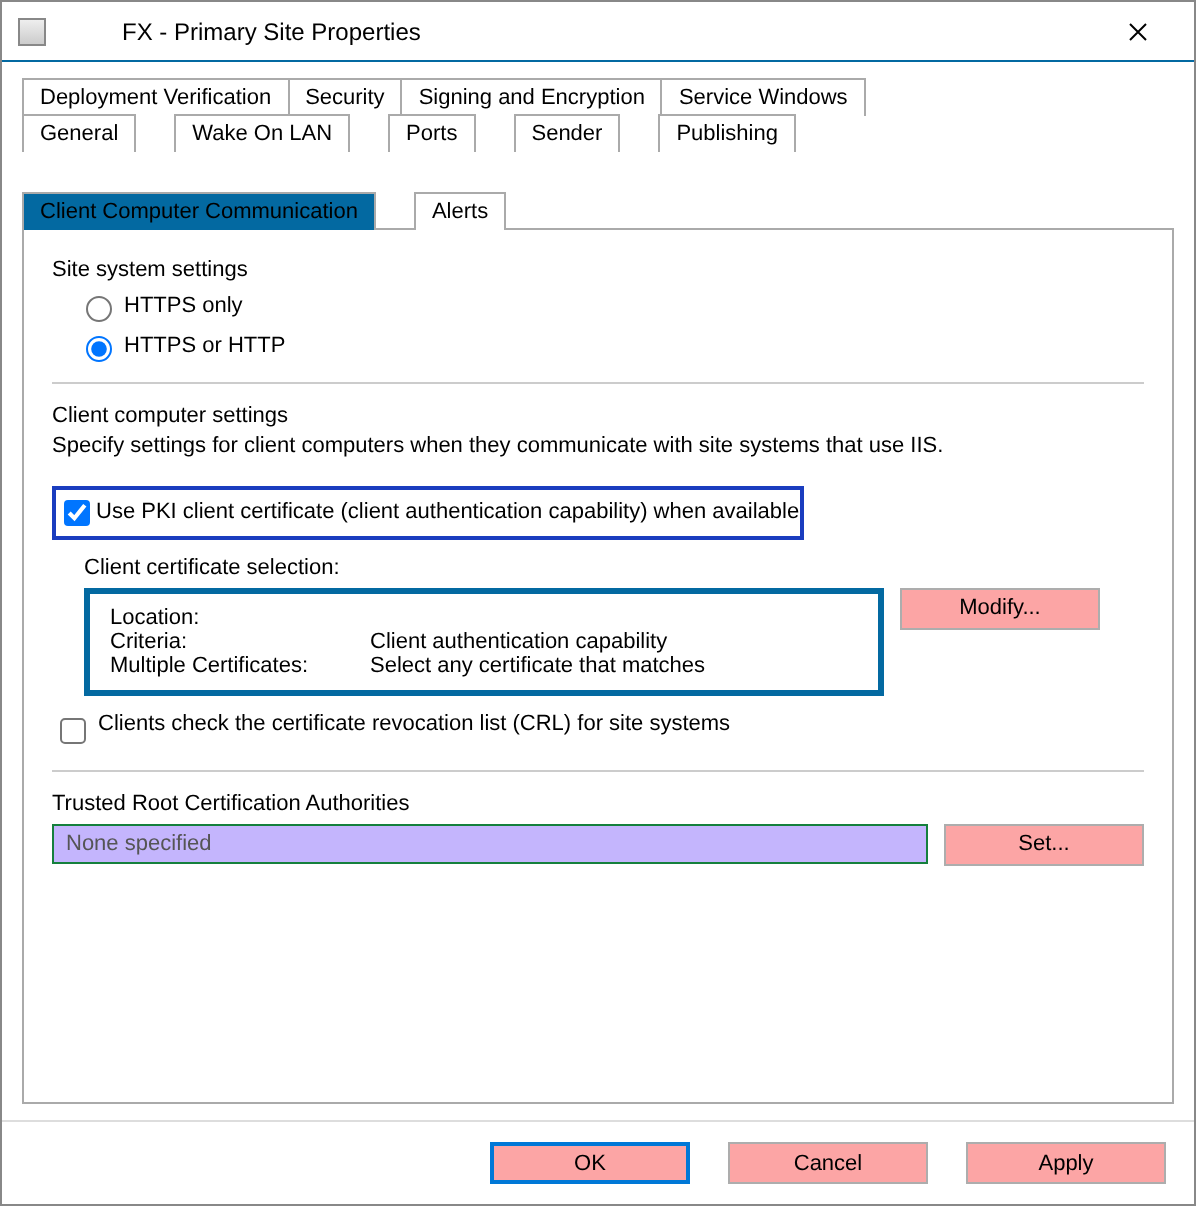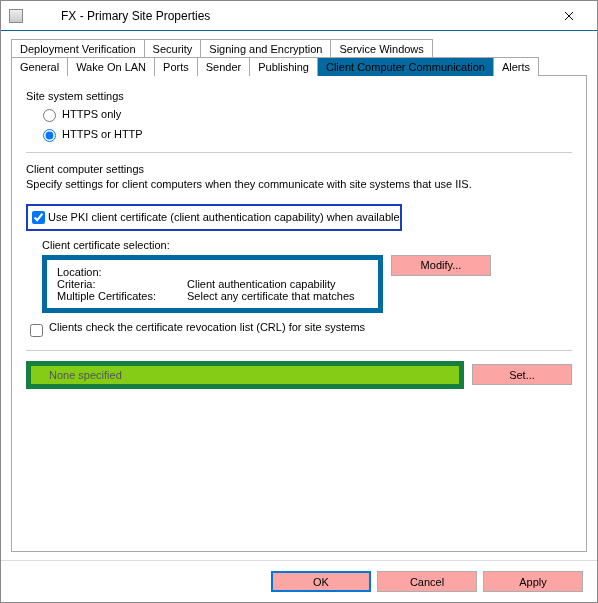--- a/index.html
+++ b/index.html
@@ -6,40 +6,40 @@
 body { margin: 0; background: #fff; width: 598px; height: 603px; border: 1px solid #888; display: flex; flex-direction: column; }
 .titlebar { height: 30px; display: flex; align-items: center; padding: 0 8px; border-bottom: 1px solid #0369a1; gap: 32px; }
 .titlebar-icon { width: 14px; height: 14px; border: 1px solid #888; margin-right: 6px; background: linear-gradient(#eee,#ccc); }
 .titlebar-text { flex: 1; font-size: 12px; }
 .close-btn { width: 40px; height: 28px; display: flex; align-items: center; justify-content: center; font-size: 14px; cursor: pointer; }
 .content { flex: 1; padding: 8px 10px; display: flex; flex-direction: column; }
 .tabs { display: flex; flex-wrap: wrap; }
 .tab { padding: 3px 8px; border: 1px solid #aaa; border-bottom: none; background: #fff; cursor: pointer; margin-right: -1px; position: relative; }
 .tab.active { background: #0369a1; z-index: 2; }
 .tab:not(.active) { background: #fff; }
-.tab-row2 { margin-top: -1px; }
+.tab-row2 { margin-top: -1px; gap: 20px; }
 .tab-panel { border: 1px solid #aaa; flex: 1; padding: 10px 14px; margin-top: -1px; overflow: hidden; }
 .section-title { margin: 4px 0 2px 0; }
 .desc { margin-bottom: 12px; line-height: 1.35; }
 hr.sep { border: none; border-top: 1px solid #ccc; margin: 10px 0; }
 .radio-row { display: flex; align-items: center; margin: 4px 0 4px 12px; }
 .radio-row input { margin-right: 6px; }
 .highlight { border: 2px solid #1a3dbf; padding: 2px 0; display: inline-flex; align-items: center; }
 .check-row { display: flex; align-items: flex-start; margin: 4px 0; }
 .check-row input { margin-right: 6px; }
 .subgroup { margin: 8px 0 8px 16px; }
-.cert-box { border: 5px solid #0369a1; padding: 6px 10px; width: 341px; display: inline-block; vertical-align: top; }
+.cert-box { border: 3px solid #0369a1; padding: 6px 10px; width: 400px; display: inline-block; vertical-align: top; }
 .cert-row { display: flex; }
 .cert-lbl { width: 130px; }
 .btn { width: 100px; height: 21px; border: 1px solid #adadad; background: #fca5a5; cursor: pointer; font-size: 11px; display: inline-flex; align-items: center; justify-content: center; }
 .btn.default { border: 2px solid #0078d7; }
 .side-btn { margin-left: 8px; vertical-align: top; }
 .trusted-row { display: flex; align-items: center; margin-top: 4px; }
-.trusted-box { flex: 1; border: 5px solid #15803d; padding: 3px 18px; color: #555; background: #84cc16; margin-right: 8px; }
-.footer { padding: 10px 14px; display: flex; justify-content: flex-end; gap: 6px; border-top: 1px solid #ddd; }
+.trusted-box { flex: 1; border: 1px solid #15803d; padding: 3px 6px; color: #555; background: #c4b5fd; margin-right: 8px; }
+.footer { padding: 10px 14px; display: flex; justify-content: flex-end; gap: 19px; border-top: 1px solid #ddd; }
 </style>
 </head>
 <body>
 
 <div class="titlebar">
   <div class="titlebar-icon"></div>
   <div class="titlebar-text">FX - Primary Site Properties</div>
   <div class="close-btn">
     <svg width="10" height="10" viewBox="0 0 10 10">
         <path d="M1 1L9 9M9 1L1 9" stroke="currentColor" stroke-width="1"></path>
@@ -107,20 +107,21 @@
       </div>
     </div>
 
     <div class="check-row" style="margin-left:0;">
       <input type="checkbox" style="">
       <span>Clients check the certificate revocation list (CRL) for site systems</span>
     </div>
 
     <hr class="sep">
 
+    <div>Trusted Root Certification Authorities</div>
     <div class="trusted-row">
       <div class="trusted-box">None specified</div>
       <button class="btn">Set...</button>
     </div>
   </div>
 </div>
 
 <div class="footer">
   <button class="btn default">OK</button>
   <button class="btn">Cancel</button>

